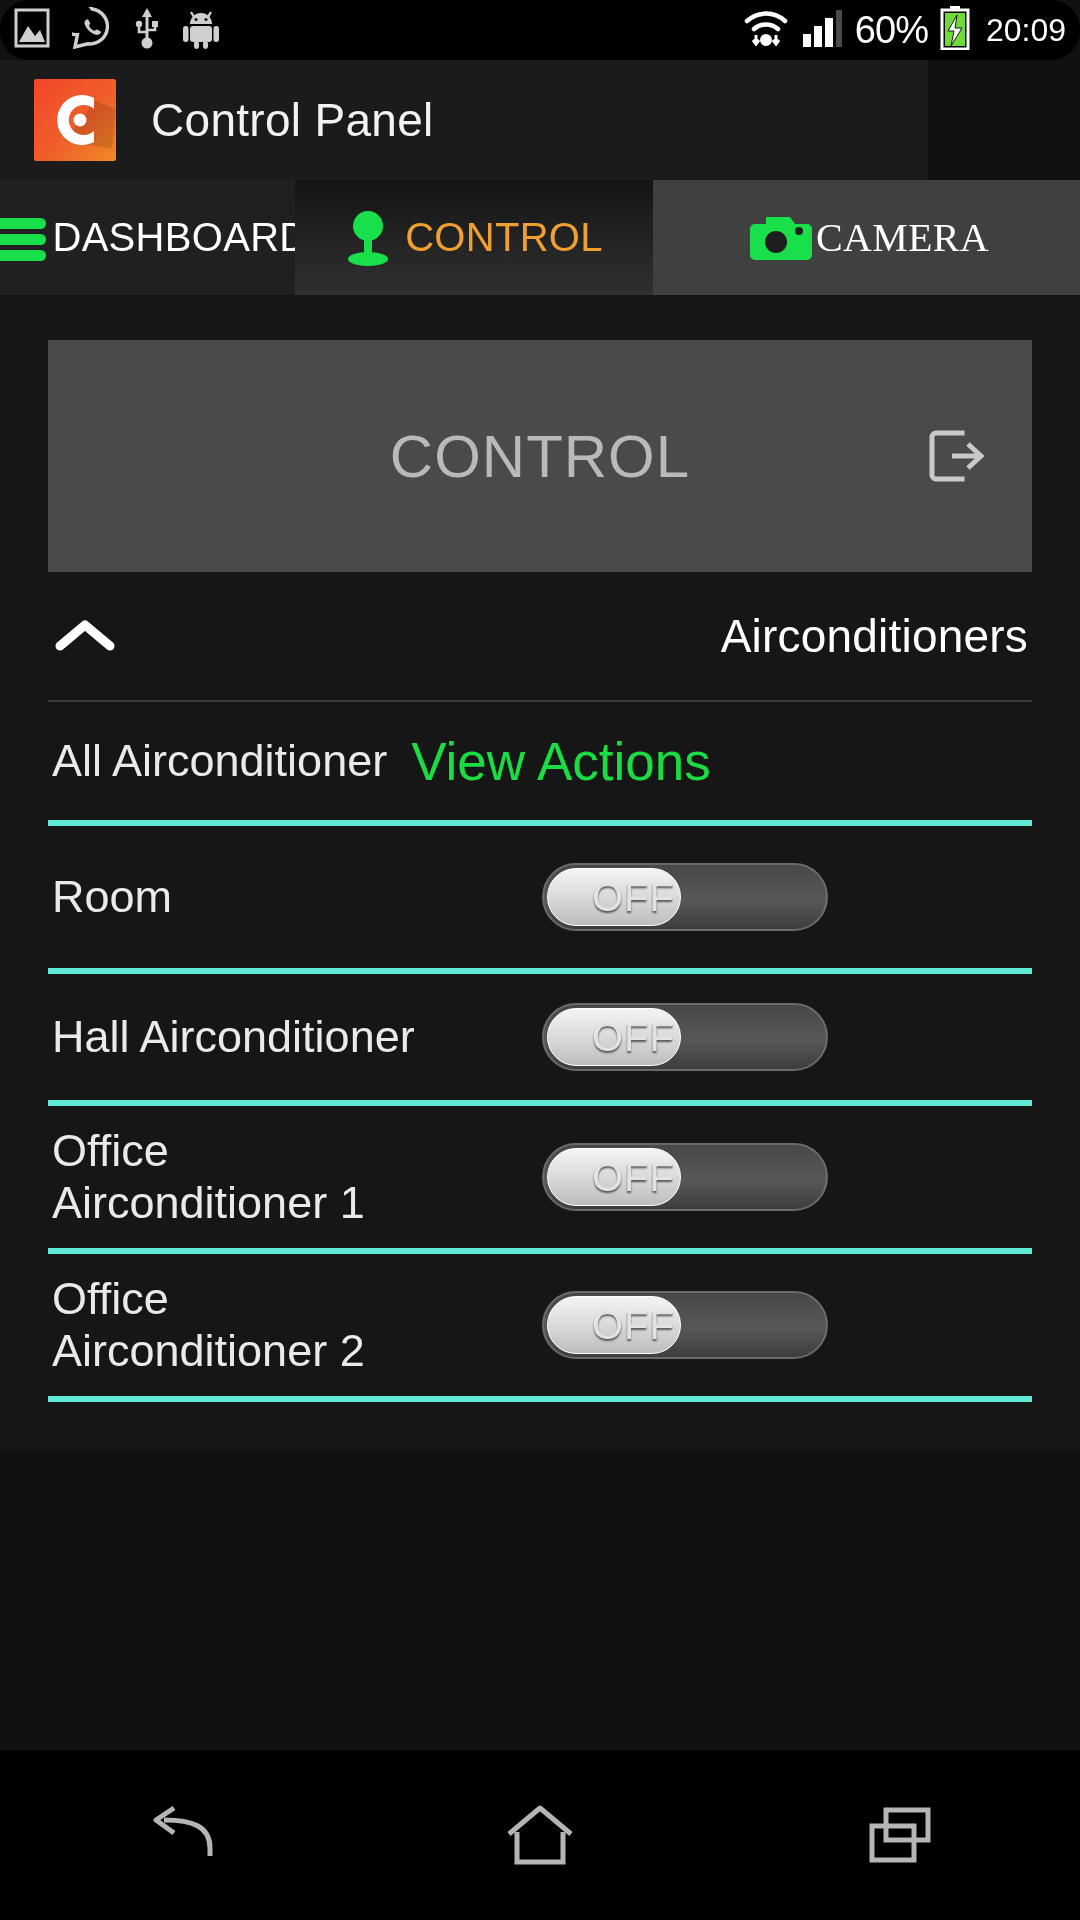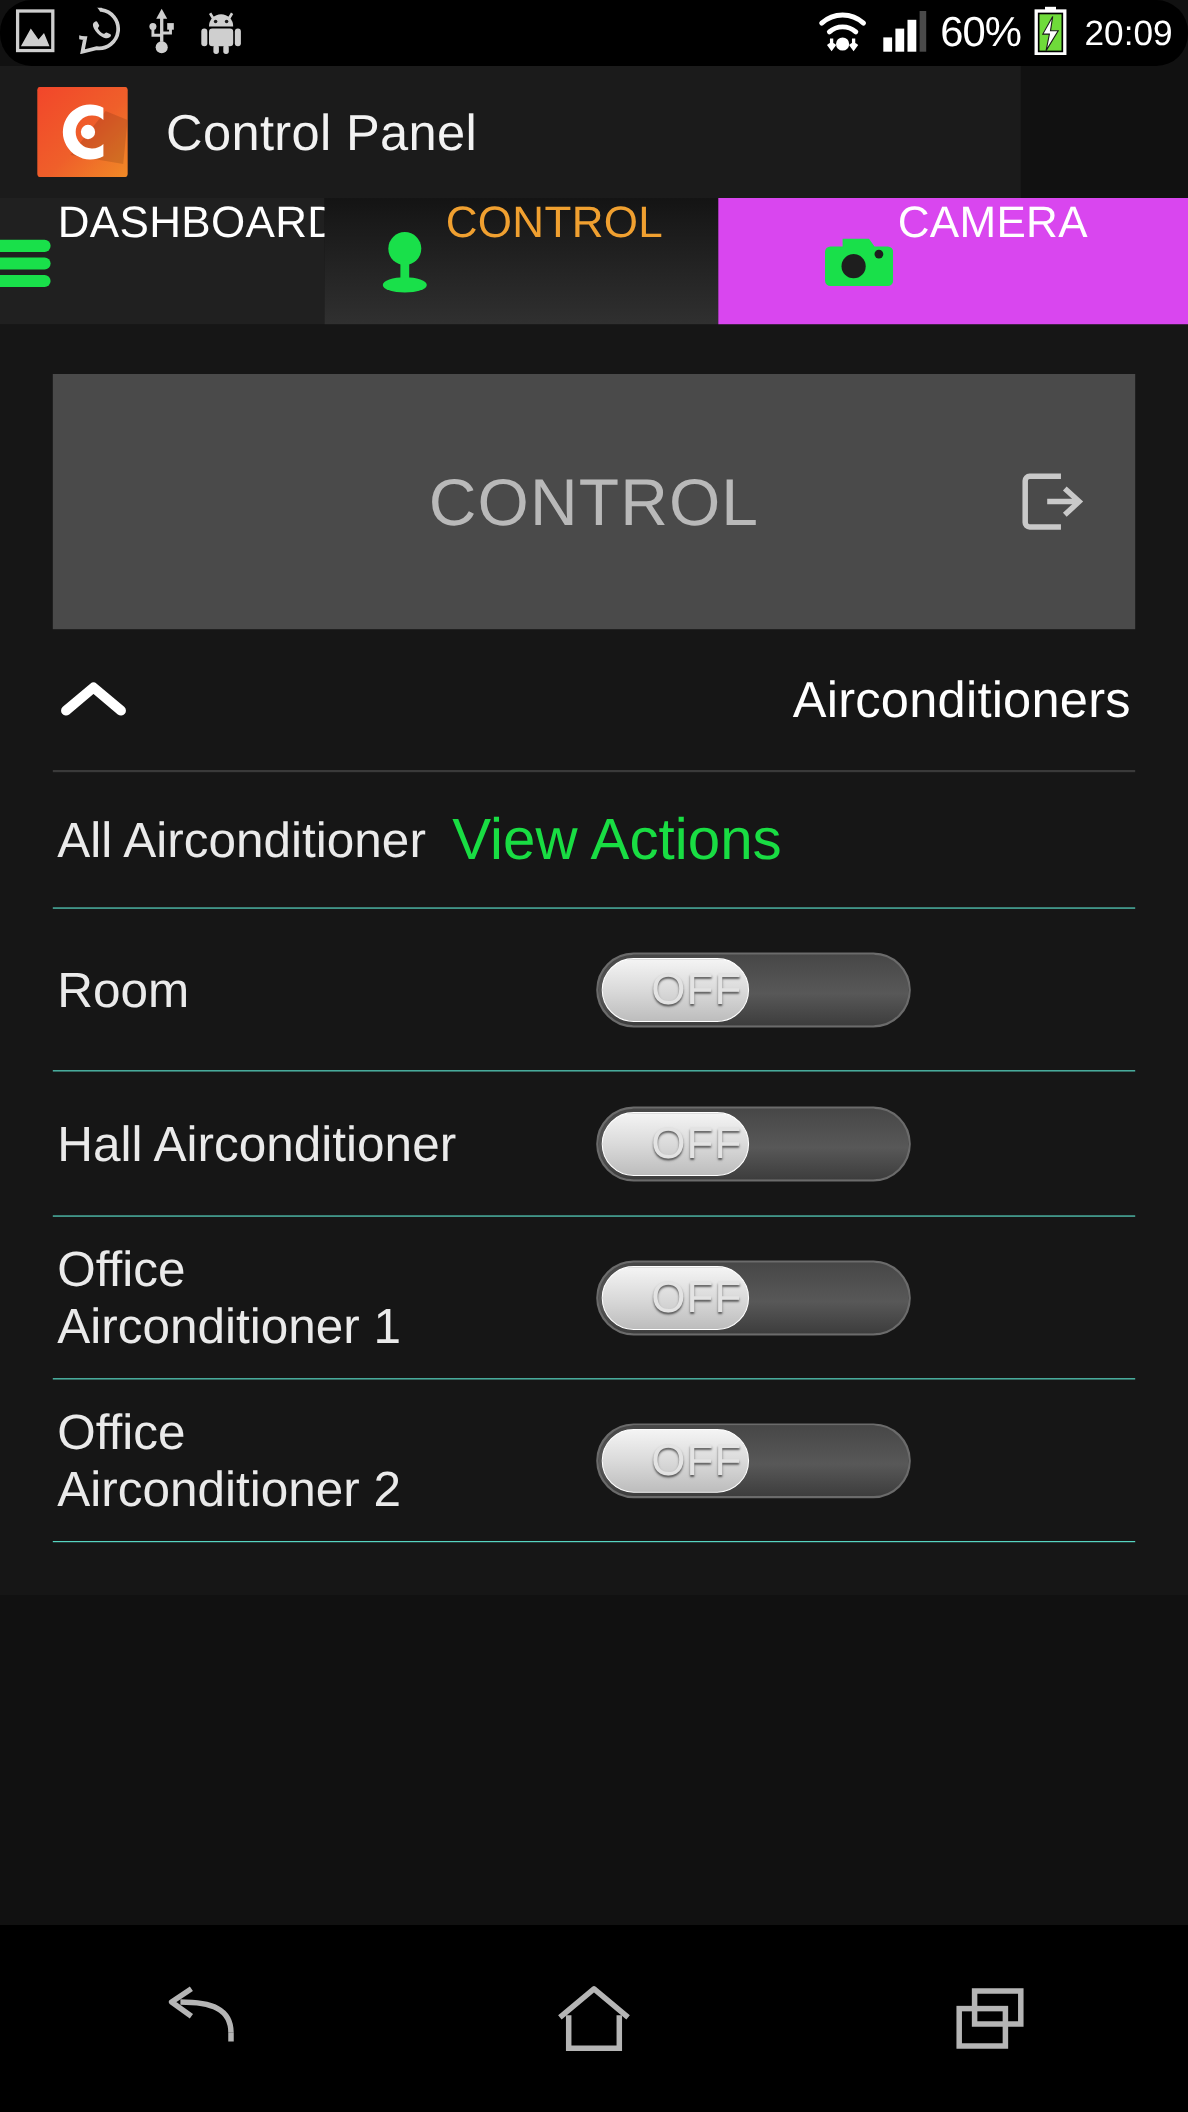--- a/index.html
+++ b/index.html
@@ -39,26 +39,26 @@
     color:#f2f2f2; font-size:46px; margin-left:35px; font-weight:400;
     letter-spacing:0.3px;
   }
 
   
   .tabs{
     position:absolute; top:180px; left:0; width:1080px; height:115px;
     display:flex; background:#121212;
   }
   .tab{
-    height:115px; display:flex; justify-content:center;
+    height:115px; display:flex; align-items:center; justify-content:center;
     position:relative;
   }
   .tab.t-dash{ width:295px; background:#202020; }
   .tab.t-ctrl{ width:358px; background:linear-gradient(180deg,#141414 0%,#303030 100%); }
-  .tab.t-cam { flex:1; background:#d946ef; }
+  .tab.t-cam { flex:1; background:#404040;font-family:Liberation Serif, serif; }
   .tab-ico{ display:flex; align-items:center; justify-content:center; flex:none; }
   .tab-lbl{ font-size:40px; letter-spacing:0.3px; }
   .t-dash .tab-lbl{ color:#ffffff; }
   .t-ctrl .tab-lbl{ color:#f0a030; }
   .t-cam  .tab-lbl{ color:#ffffff; }
   .t-ctrl .tab-ico{ margin-right:14px; }
   .t-cam  .tab-ico{ margin-right:4px; }
 
   
   .content{
@@ -81,21 +81,21 @@
     margin:0 48px; height:130px; display:flex; align-items:center;
     border-bottom:2px solid #3a3a3a; padding:0 4px;
   }
   .chev{ width:66px; height:50px; display:flex; align-items:center; }
   .section-title{
     margin-left:auto; color:#ffffff; font-size:46px; letter-spacing:0.2px;
   }
 
   .row{
     margin:0 48px; display:flex; align-items:center;
-    border-bottom:1px solid #5eead4; padding:0 4px;
+    border-bottom:6px solid #5eead4; padding:0 4px;
     min-height:124px;
   }
   .row-lbl{ color:#eaeaea; font-size:45px; line-height:1.15; max-width:420px; }
   .row-action{ color:#19dd43; font-size:53px; margin-left:24px; }
 
   .row.sw{ min-height:132px;gap:22px; }
   .row.sw.tall{ min-height:148px; }
   .sw-wrap{ margin-left:auto; padding-right:200px; }
 
   .toggle{

